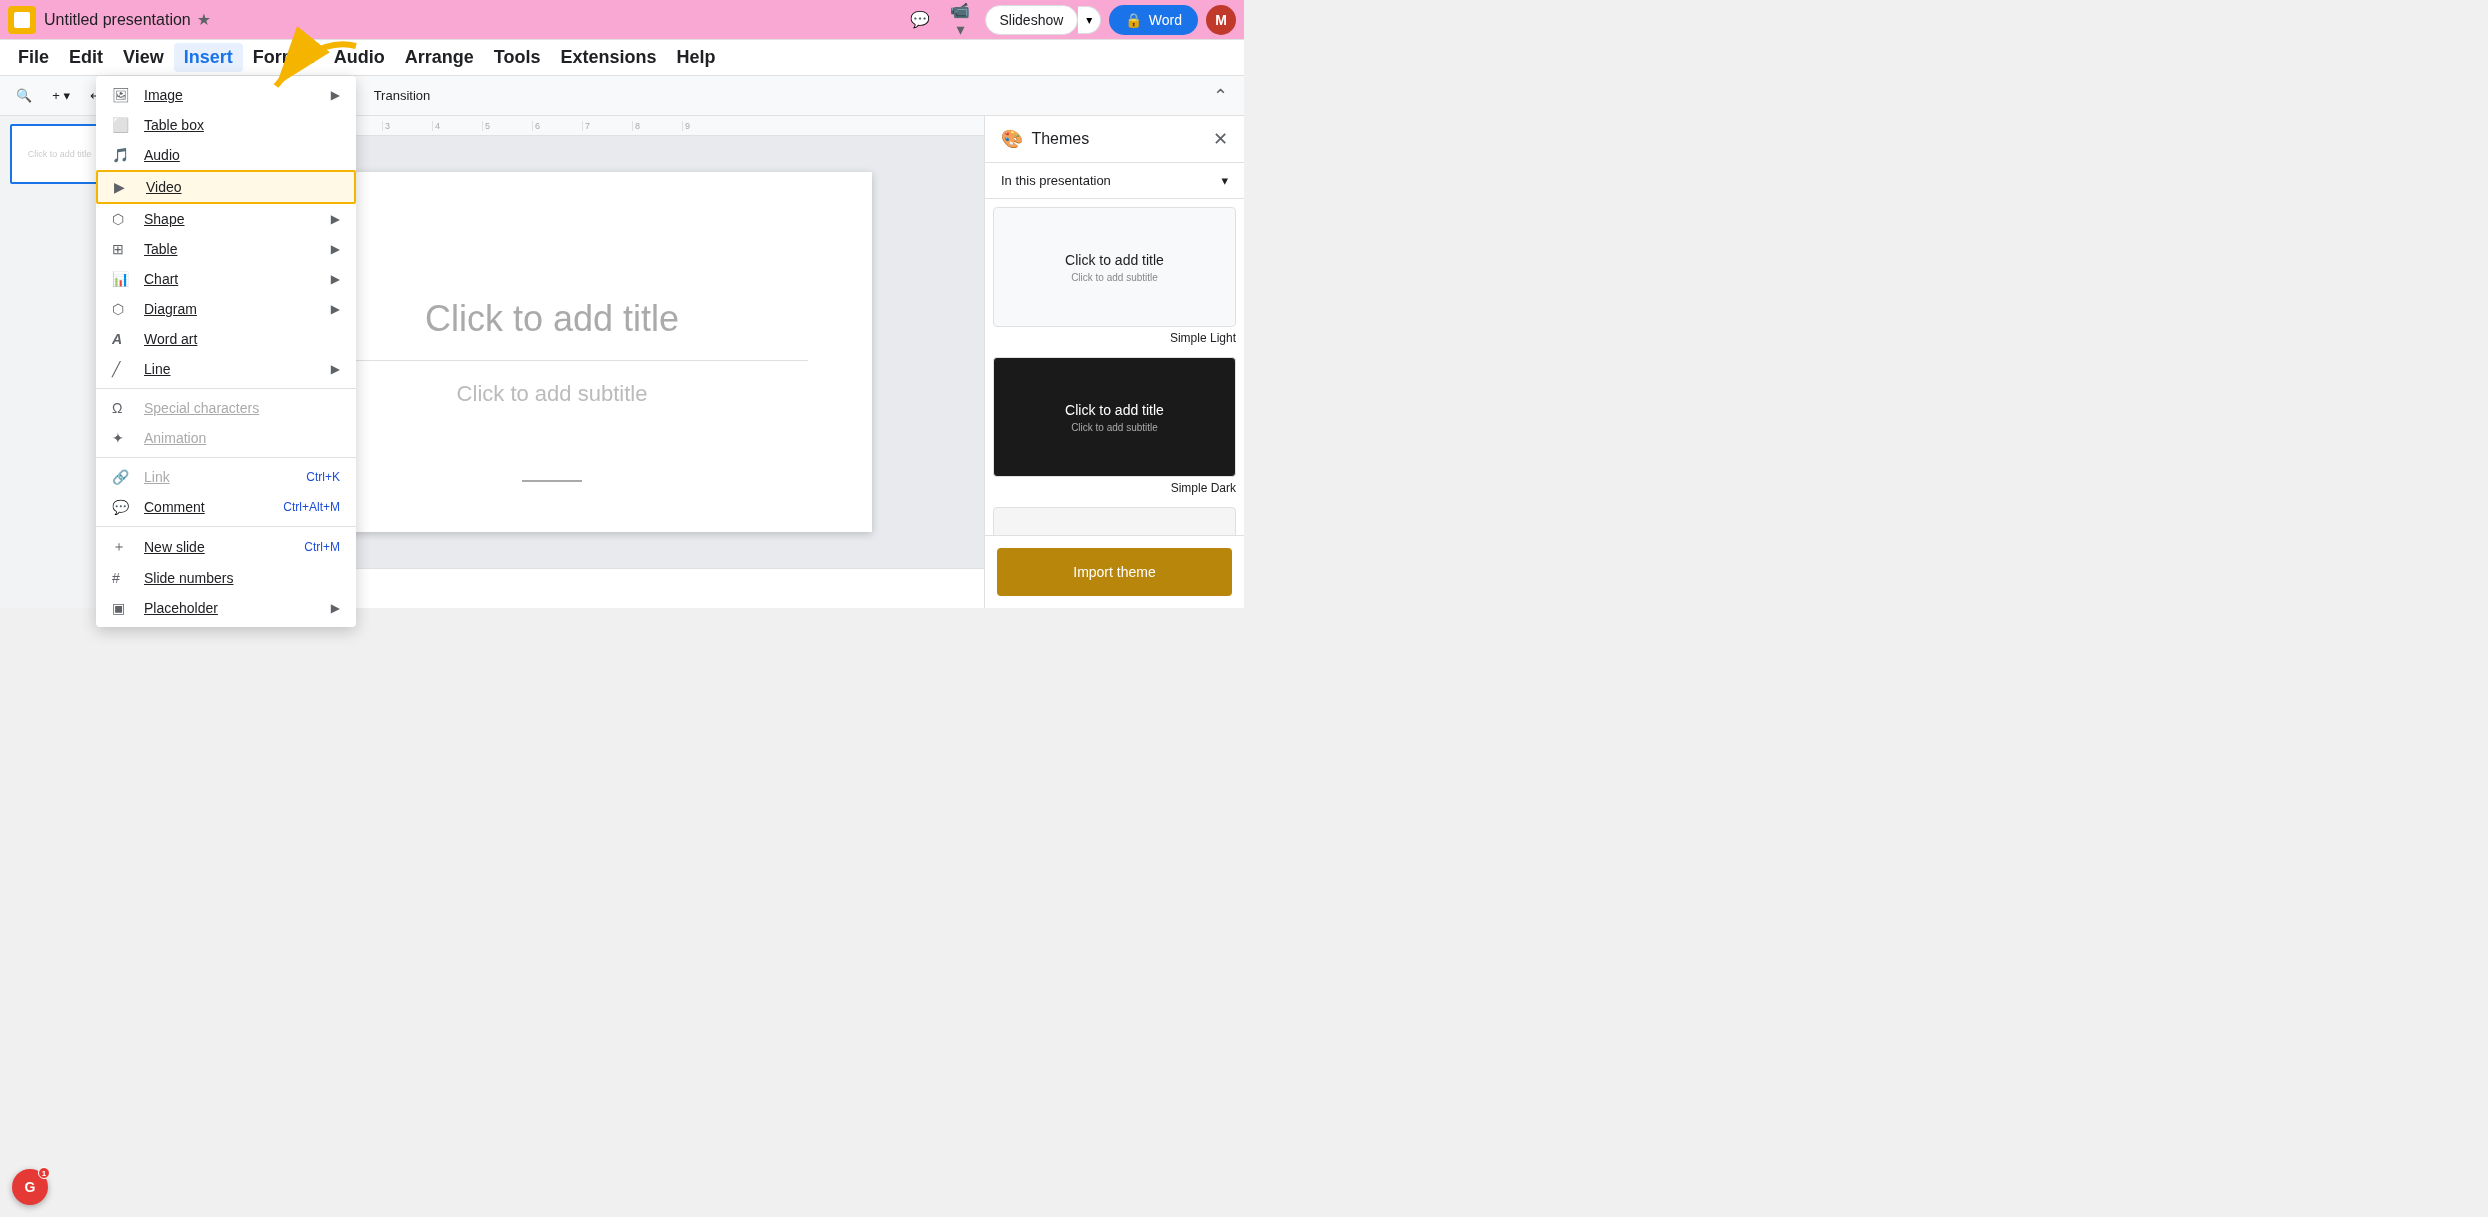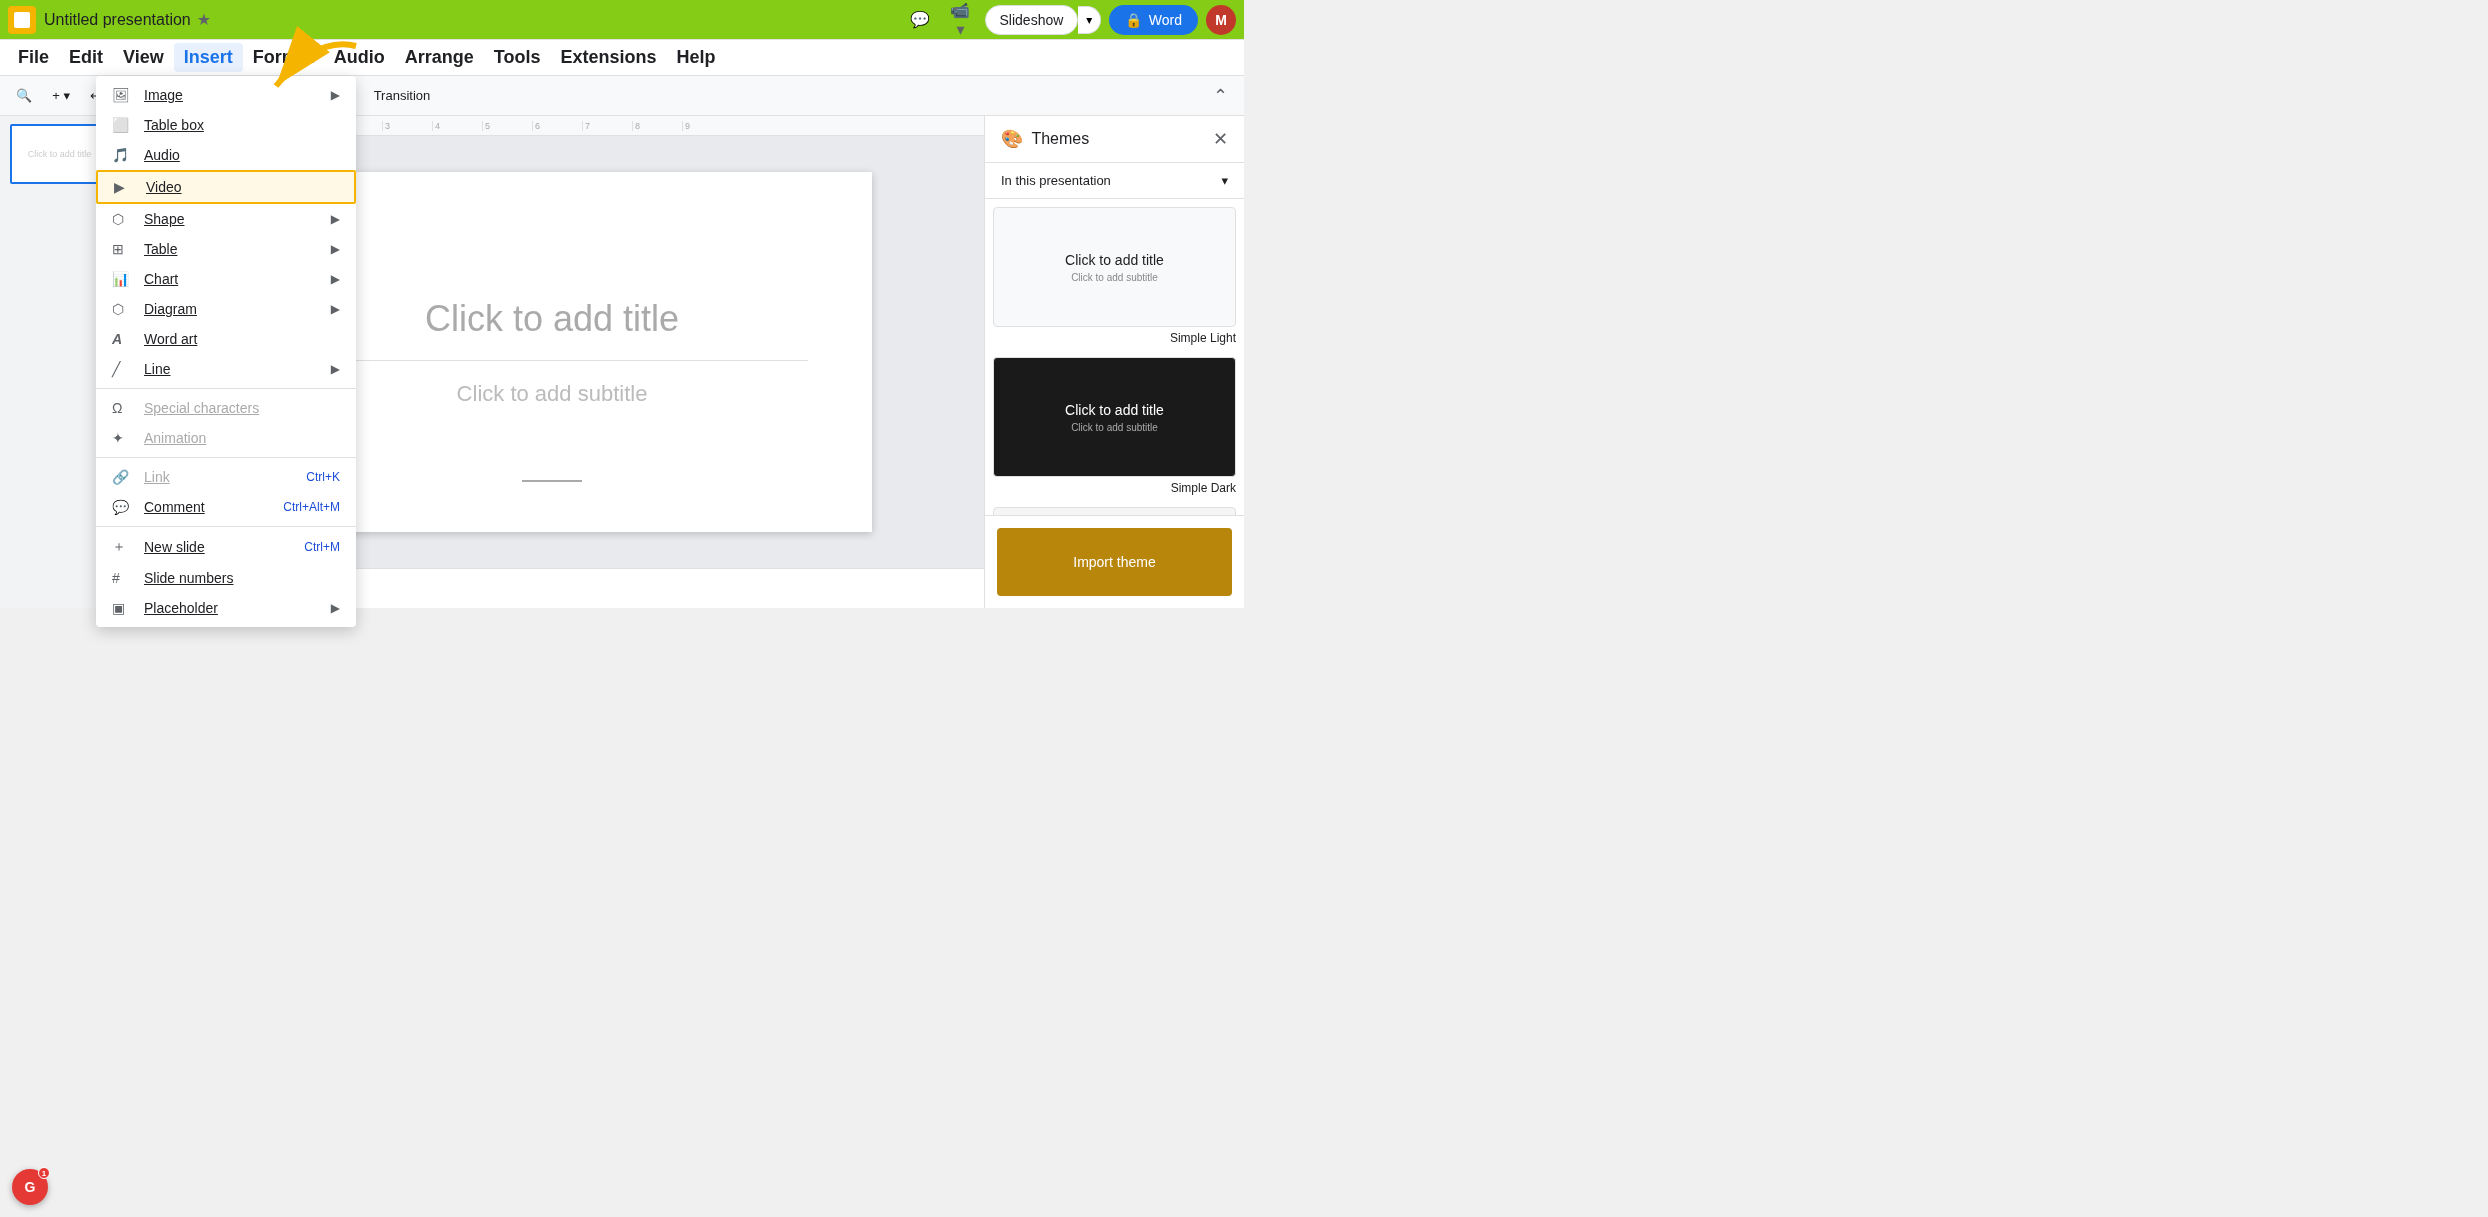--- a/index.html
+++ b/index.html
@@ -1,20 +1,20 @@
 <!DOCTYPE html>
 <html><head>
   <meta charset="utf-8">
   <style>
     * { box-sizing: border-box; margin: 0; padding: 0; }
     body { font-family: 'Google Sans', Arial, sans-serif; background: #f0f0f0; width: 1244px; height: 608px; overflow: hidden; font-size: 14px; }
 
     
     .title-bar {
-      display: flex; align-items: center; background: #84cc16; height: 40px; padding: 0 8px;
+      display: flex; align-items: center; background: #f9a8d4; height: 40px; padding: 0 8px;
       border-bottom: 1px solid #e0e0e0; position: relative; z-index: 100;
     }
     .app-icon {
       width: 28px; height: 28px; background: #f4b400; border-radius: 4px;
       display: flex; align-items: center; justify-content: center; margin-right: 8px;
       flex-shrink: 0;
     }
     .app-icon-inner { width: 16px; height: 16px; background: #fff; border-radius: 2px; }
     .title-text { font-size: 16px; color: #202124; margin-right: 6px; }
     .star-icon { color: #5f6368; font-size: 16px; margin-right: 12px; cursor: pointer; }
@@ -136,21 +136,21 @@
     .theme-preview.dark .theme-preview-title { color: #fff; }
     .theme-preview-sub { font-size: 10px; margin-top: 4px; }
     .theme-preview.light .theme-preview-sub { color: #888; }
     .theme-preview.dark .theme-preview-sub { color: #aaa; }
     .theme-name { font-size: 12px; color: #202124; text-align: right; }
     .themes-footer {
       padding: 12px; border-top: 1px solid #e0e0e0;
     }
     .import-theme-btn {
       width: 100%; background: #b8860b; color: #fff; border: none; border-radius: 4px;
-      padding: 26px 0; font-size: 14px; cursor: pointer; font-weight: 500;
+      padding: 16px 0; font-size: 14px; cursor: pointer; font-weight: 500;
     }
 
     
     .dropdown-overlay {
       position: absolute; top: 76px; left: 96px; z-index: 200;
     }
     .dropdown-menu {
       background: #fff; border-radius: 4px; box-shadow: 0 4px 16px rgba(0,0,0,0.2);
       min-width: 260px; padding: 4px 0; font-size: 14px;
     }

